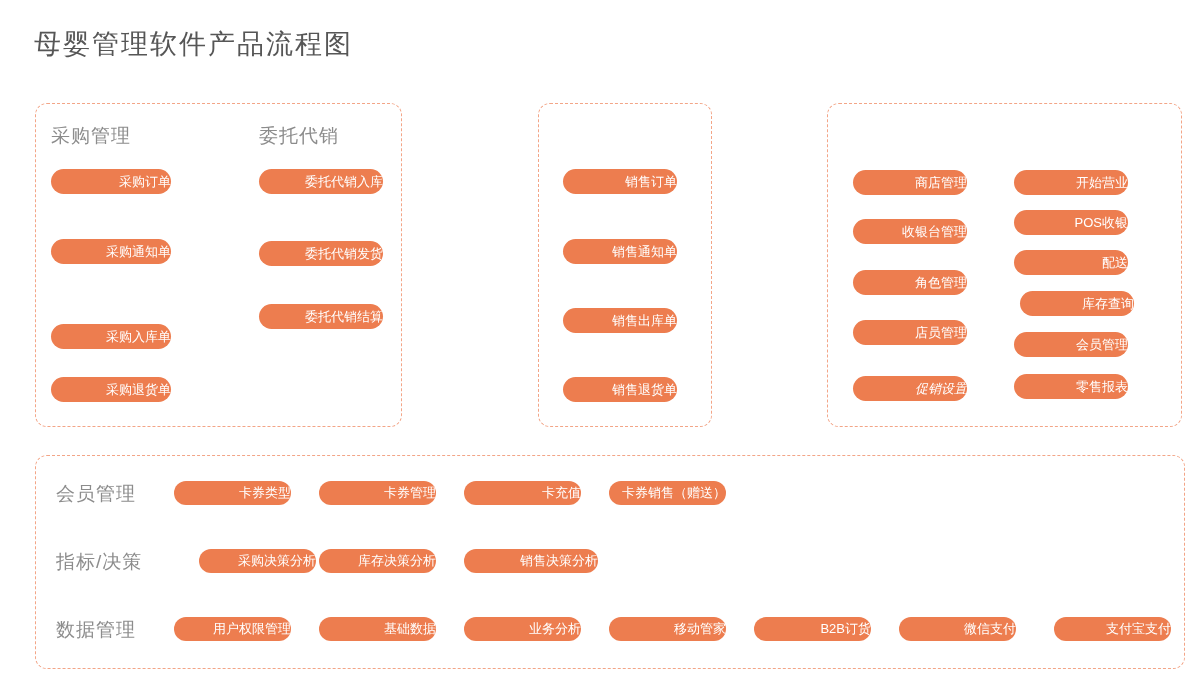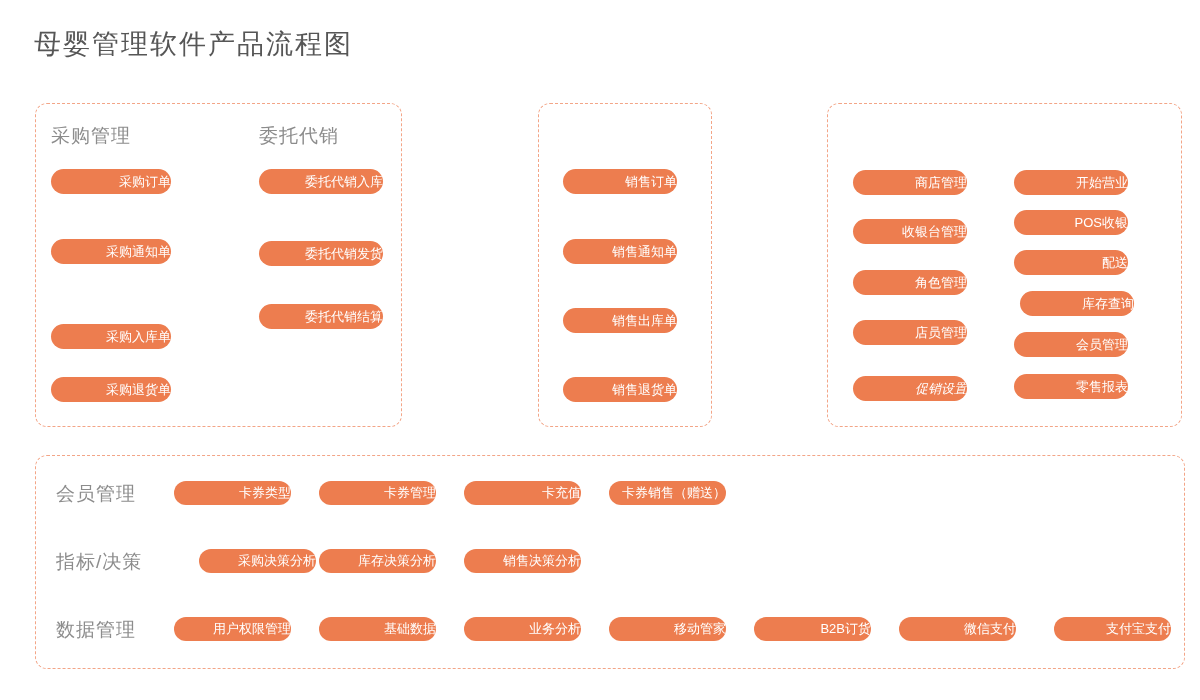--- a/index.html
+++ b/index.html
@@ -82,21 +82,21 @@
 
     <div class="rowlabel" style="top:25px;">会员管理</div>
     <div class="pill sm" style="left:138px;top:25px;width:117px;">卡券类型</div>
     <div class="pill sm" style="left:283px;top:25px;width:117px;">卡券管理</div>
     <div class="pill sm" style="left:428px;top:25px;width:117px;">卡充值</div>
     <div class="pill sm" style="left:573px;top:25px;width:117px;">卡券销售（赠送）</div>
 
     <div class="rowlabel" style="top:93px;">指标/决策</div>
     <div class="pill sm" style="left:138px;top:93px;width:117px;margin-left:25px;">采购决策分析</div>
     <div class="pill sm" style="left:283px;top:93px;width:117px;">库存决策分析</div>
-    <div class="pill sm" style="left:428px;top:93px;width:117px;">销售决策分析</div>
+    <div class="pill sm" style="left:428px;top:93px;width:134px;">销售决策分析</div>
 
     <div class="rowlabel" style="top:161px;">数据管理</div>
     <div class="pill sm" style="left:138px;top:161px;width:117px;">用户权限管理</div>
     <div class="pill sm" style="left:283px;top:161px;width:117px;">基础数据</div>
     <div class="pill sm" style="left:428px;top:161px;width:117px;">业务分析</div>
     <div class="pill sm" style="left:573px;top:161px;width:117px;">移动管家</div>
     <div class="pill sm" style="left:718px;top:161px;width:117px;">B2B订货</div>
     <div class="pill sm" style="left:863px;top:161px;width:117px;">微信支付</div>
     <div class="pill sm" style="left:1018px;top:161px;width:117px;">支付宝支付</div>
   </div>

